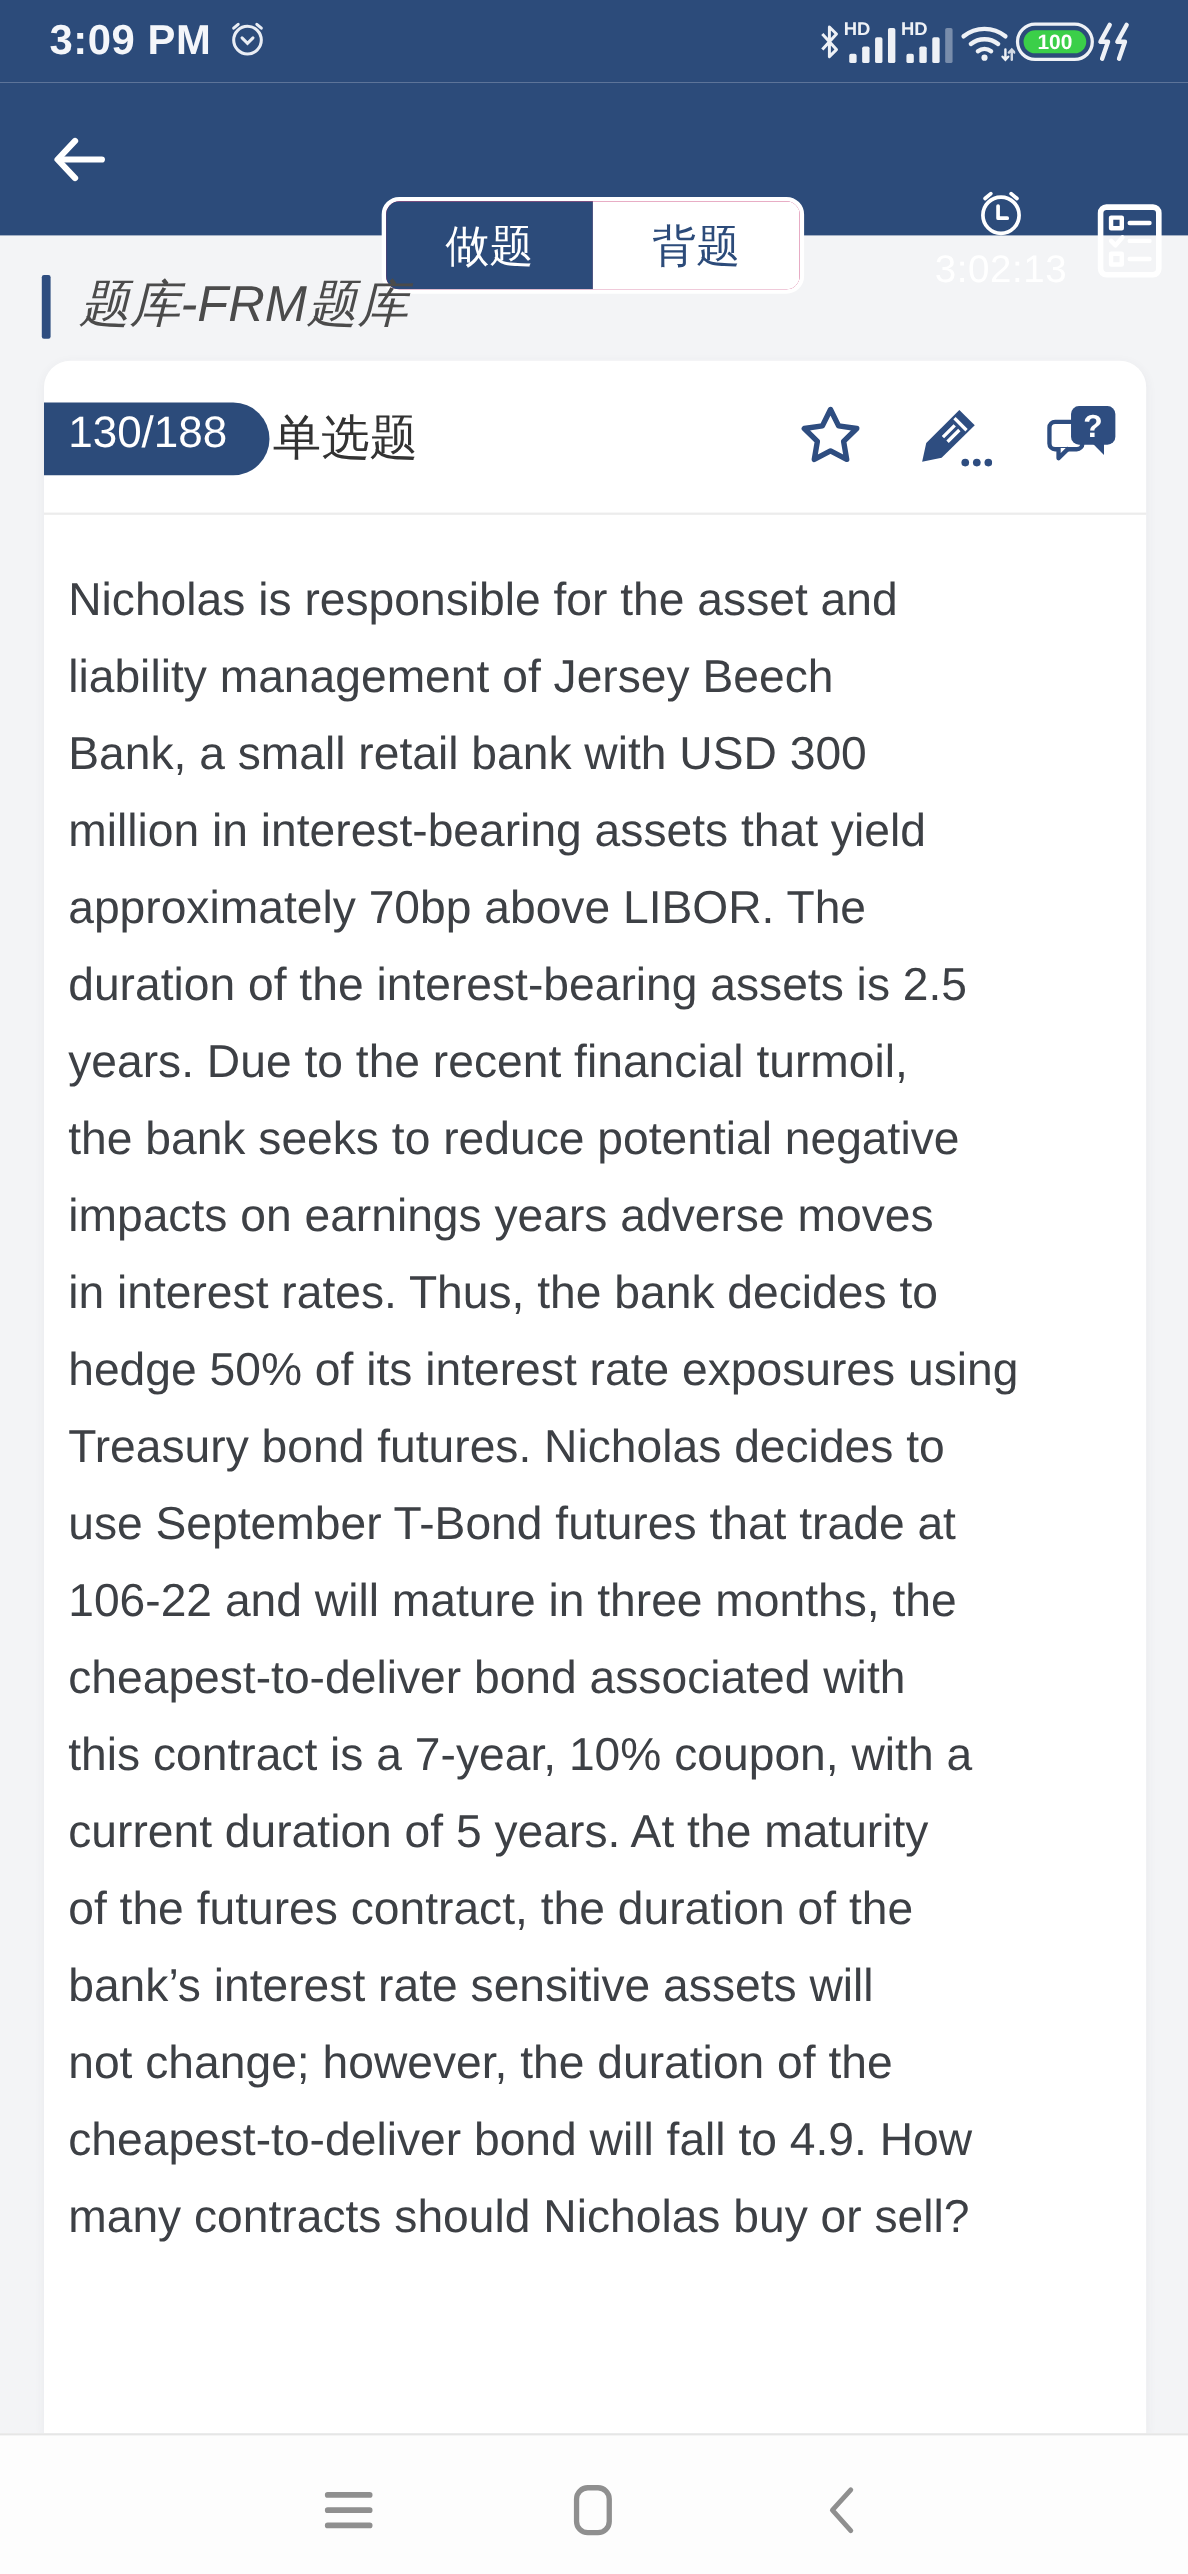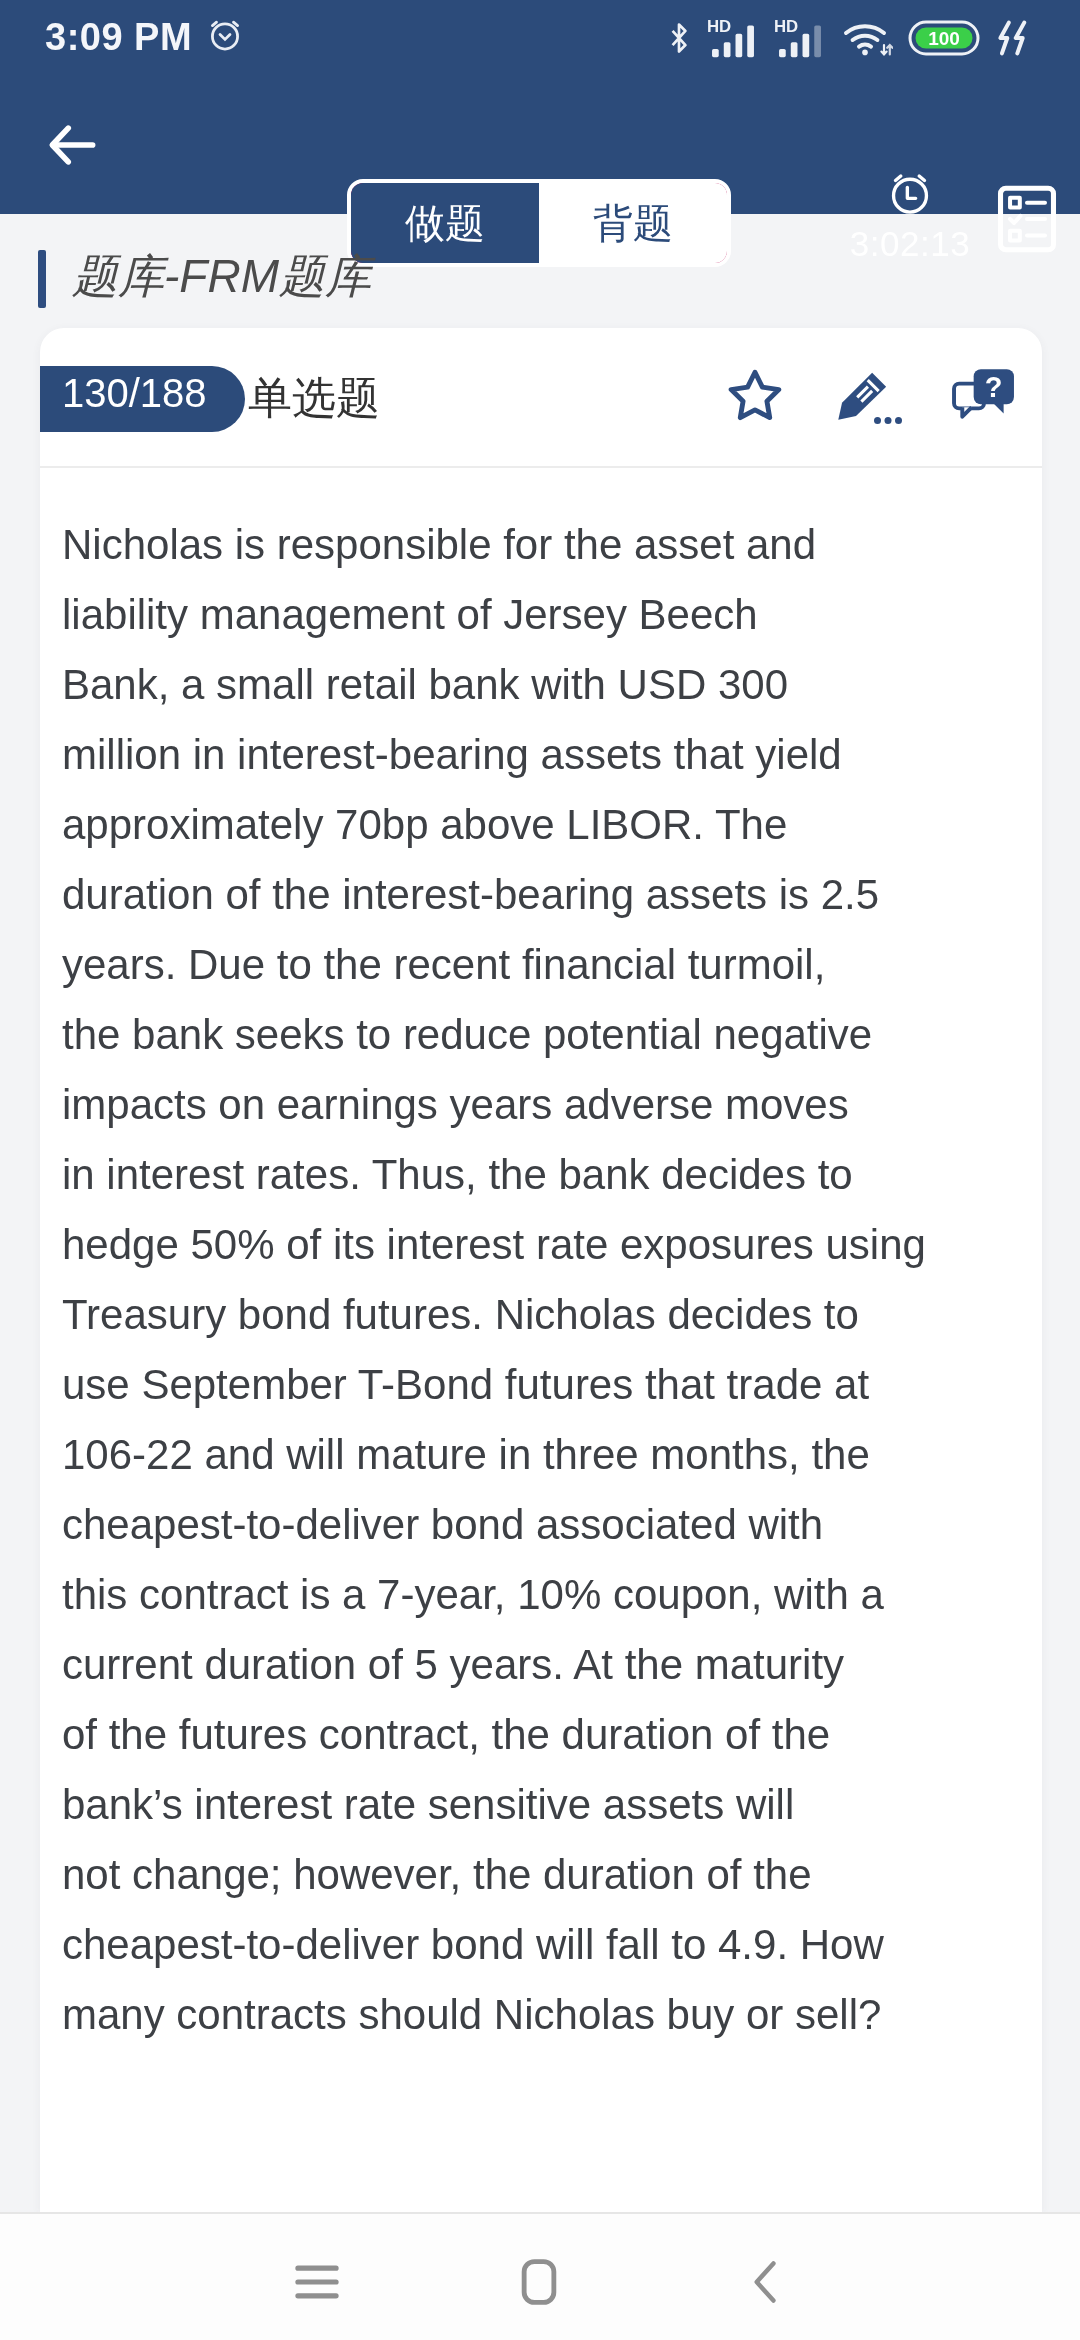--- a/index.html
+++ b/index.html
@@ -7,23 +7,23 @@
     position:relative;width:1080px;height:2340px;overflow:hidden;
     background:#f3f4f6;font-family:"Liberation Sans",sans-serif;
     -webkit-font-smoothing:antialiased;
   }
   
   #statusbar{
     position:absolute;left:0;top:0;width:1080px;height:75px;
     background:#2c4b7a;display:flex;align-items:center;
     justify-content:space-between;padding:0 45px;box-sizing:border-box;
   }
-  .sb-left{display:flex;align-items:flex-start;gap:14px;}
+  .sb-left{display:flex;align-items:center;gap:14px;}
   .sb-time{color:#f4f6fa;font-size:38px;font-weight:700;letter-spacing:.5px;}
-  .sb-right{display:flex;align-items:center;gap:15px;}
+  .sb-right{display:flex;align-items:center;}
   .sb-right svg{display:block;}
   
   #navbar{
     position:absolute;left:0;top:75px;width:1080px;height:139px;
     background:#2c4b7a;
   }
   #back-btn{position:absolute;left:42px;top:40px;width:60px;height:60px;cursor:pointer;}
   #mode-toggle{
     position:absolute;left:347px;top:104px;width:384px;height:88px;
     border:4px solid #fff;border-radius:16px;display:flex;overflow:hidden;

